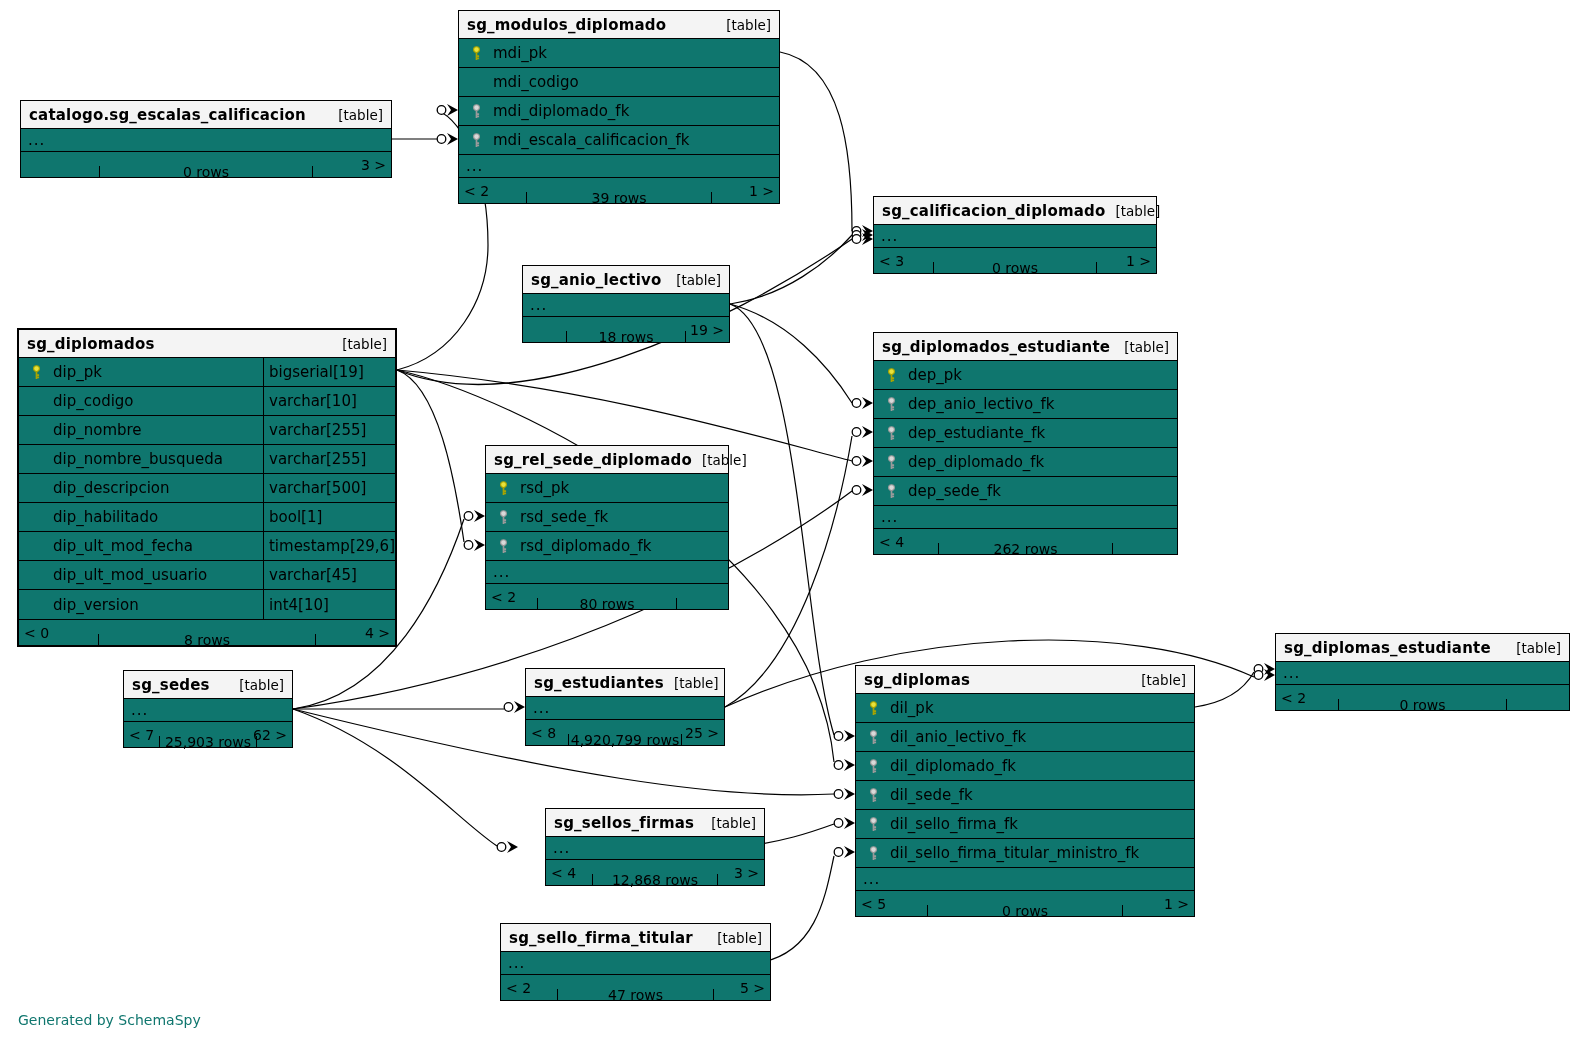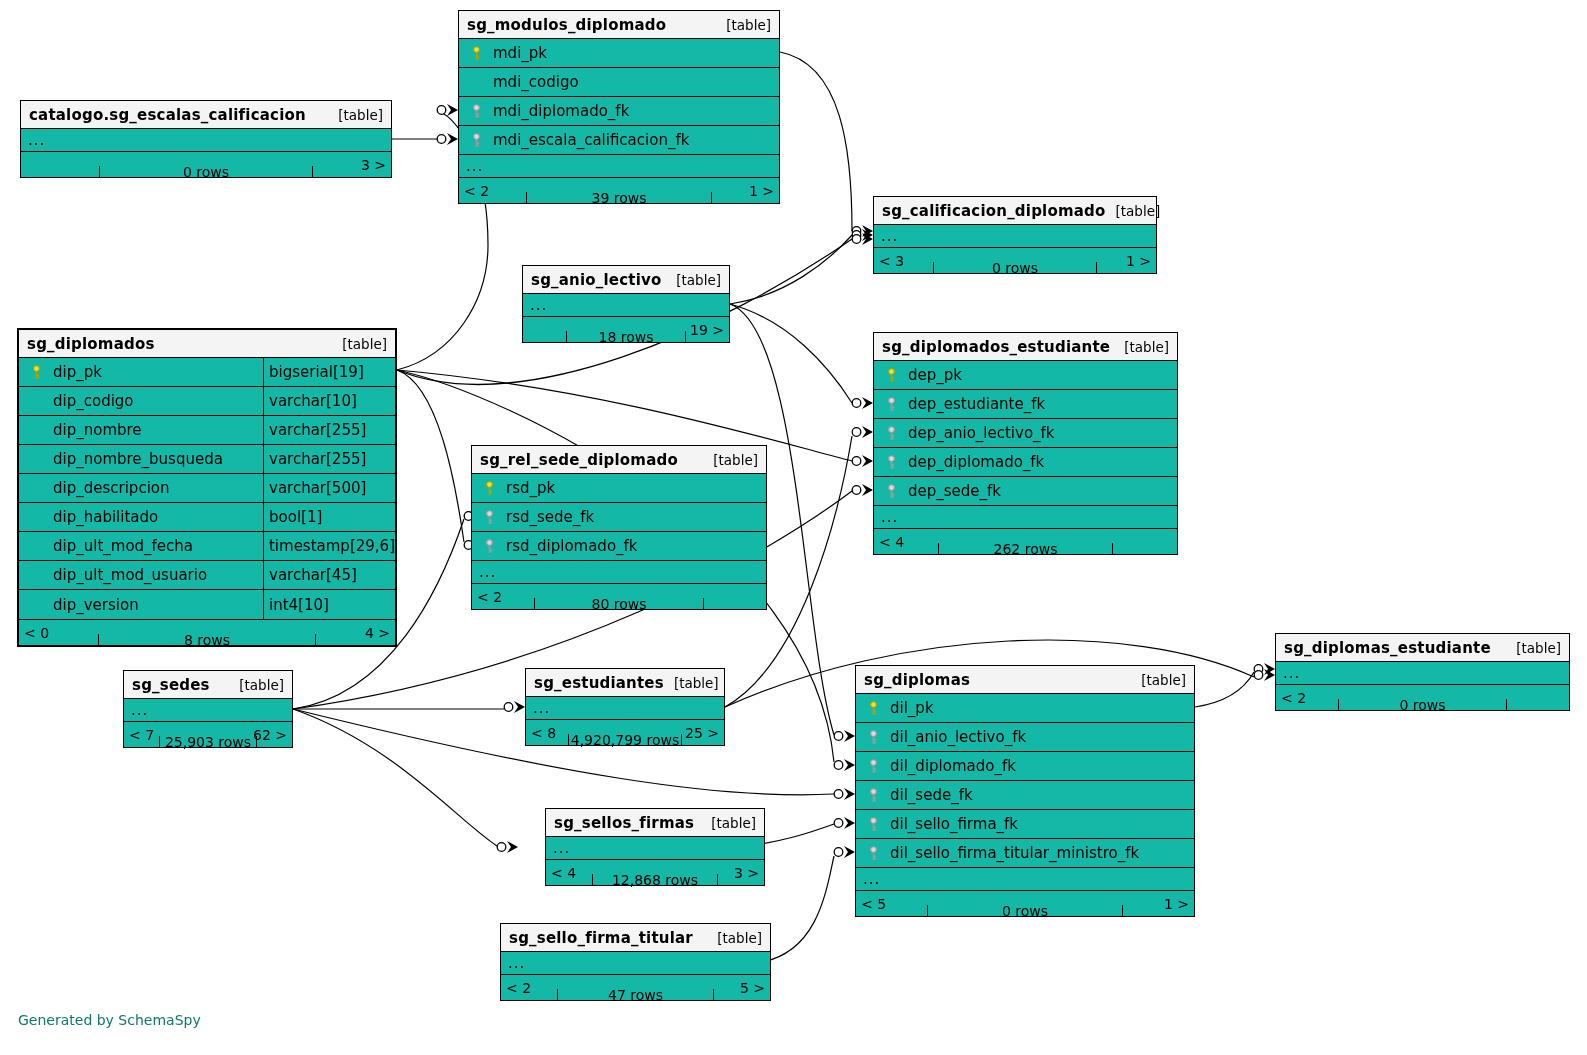--- a/index.html
+++ b/index.html
@@ -1,18 +1,18 @@
 <!DOCTYPE html>
 <html><head>
 <meta charset="utf-8">
 <style>
   html,body{margin:0;padding:0;background:#fff;font-family:"DejaVu Sans","Liberation Sans",sans-serif;}
   #canvas{position:relative;width:1587px;height:1055px;overflow:hidden;background:#fff;}
   #rel-layer{position:absolute;left:0;top:0;z-index:1;}
-  .tbl{position:absolute;z-index:2;background:#14b8a6;border:1.4px solid #000;box-sizing:border-box;}
+  .tbl{position:absolute;z-index:2;background:#0f766e;border:1.4px solid #000;box-sizing:border-box;}
   .tbl.emph{border-width:2.6px;}
   .hdr{display:flex;justify-content:space-between;align-items:center;background:#f4f4f4;
        border-bottom:1.4px solid #000;height:27px;padding:0 8px;font-size:15px;white-space:nowrap;}
   .tname{font-weight:bold;letter-spacing:.2px;}
   .ttag{font-size:13.5px;margin-left:10px;}
   .row{display:flex;align-items:center;height:29px;border-bottom:1px solid #000;font-size:15px;white-space:nowrap;box-sizing:border-box;}
   .row:last-child{border-bottom:none;}
   .rows{border-bottom:1.4px solid #000;}
   .keyic{width:34px;display:flex;justify-content:center;align-items:center;flex:0 0 34px;}
   .cname{flex:1;min-width:0;}
@@ -302,30 +302,30 @@
           </span>
           <span class="cname">dep_pk</span>
         </div>
         <div class="row">
           <span class="keyic">
             <svg width="13" height="15" viewBox="0 0 13 15">
               <circle cx="6.5" cy="3.6" r="2.9" fill="#d9d9d9" stroke="#9a9a9a" stroke-width="1.1"></circle>
               <path d="M6.5 6.5 V14 M6.5 10.2 h2.6 M6.5 12.4 h2.6" stroke="#9a9a9a" stroke-width="1.7" fill="none"></path>
             </svg>
           </span>
+          <span class="cname">dep_anio_lectivo_fk</span>
+        </div>
+        <div class="row">
+          <span class="keyic">
+            <svg width="13" height="15" viewBox="0 0 13 15">
+              <circle cx="6.5" cy="3.6" r="2.9" fill="#d9d9d9" stroke="#9a9a9a" stroke-width="1.1"></circle>
+              <path d="M6.5 6.5 V14 M6.5 10.2 h2.6 M6.5 12.4 h2.6" stroke="#9a9a9a" stroke-width="1.7" fill="none"></path>
+            </svg>
+          </span>
           <span class="cname">dep_estudiante_fk</span>
-        </div>
-        <div class="row">
-          <span class="keyic">
-            <svg width="13" height="15" viewBox="0 0 13 15">
-              <circle cx="6.5" cy="3.6" r="2.9" fill="#d9d9d9" stroke="#9a9a9a" stroke-width="1.1"></circle>
-              <path d="M6.5 6.5 V14 M6.5 10.2 h2.6 M6.5 12.4 h2.6" stroke="#9a9a9a" stroke-width="1.7" fill="none"></path>
-            </svg>
-          </span>
-          <span class="cname">dep_anio_lectivo_fk</span>
         </div>
         <div class="row">
           <span class="keyic">
             <svg width="13" height="15" viewBox="0 0 13 15">
               <circle cx="6.5" cy="3.6" r="2.9" fill="#d9d9d9" stroke="#9a9a9a" stroke-width="1.1"></circle>
               <path d="M6.5 6.5 V14 M6.5 10.2 h2.6 M6.5 12.4 h2.6" stroke="#9a9a9a" stroke-width="1.7" fill="none"></path>
             </svg>
           </span>
           <span class="cname">dep_diplomado_fk</span>
         </div>
@@ -340,21 +340,21 @@
         </div>
         <div class="row dots">...</div>
       </div>
     <div class="ftr">
       <span class="fl">&lt; 4</span>
       <span class="fc">262 rows</span>
       <span class="fr"></span>
     </div>
   </div>
 
-  <div class="tbl" style="left:471px;top:445px;width:296px">
+  <div class="tbl" style="left:485px;top:445px;width:244px">
     <div class="hdr">
       <span class="tname">sg_rel_sede_diplomado</span>
       <span class="ttag">[table]</span>
     </div>
     <div class="rows">
         <div class="row">
           <span class="keyic">
             <svg width="13" height="15" viewBox="0 0 13 15">
               <circle cx="6.5" cy="3.6" r="2.9" fill="#e8e23a" stroke="#a8a400" stroke-width="1.1"></circle>
               <path d="M6.5 6.5 V14 M6.5 10.2 h2.6 M6.5 12.4 h2.6" stroke="#a8a400" stroke-width="1.7" fill="none"></path>

